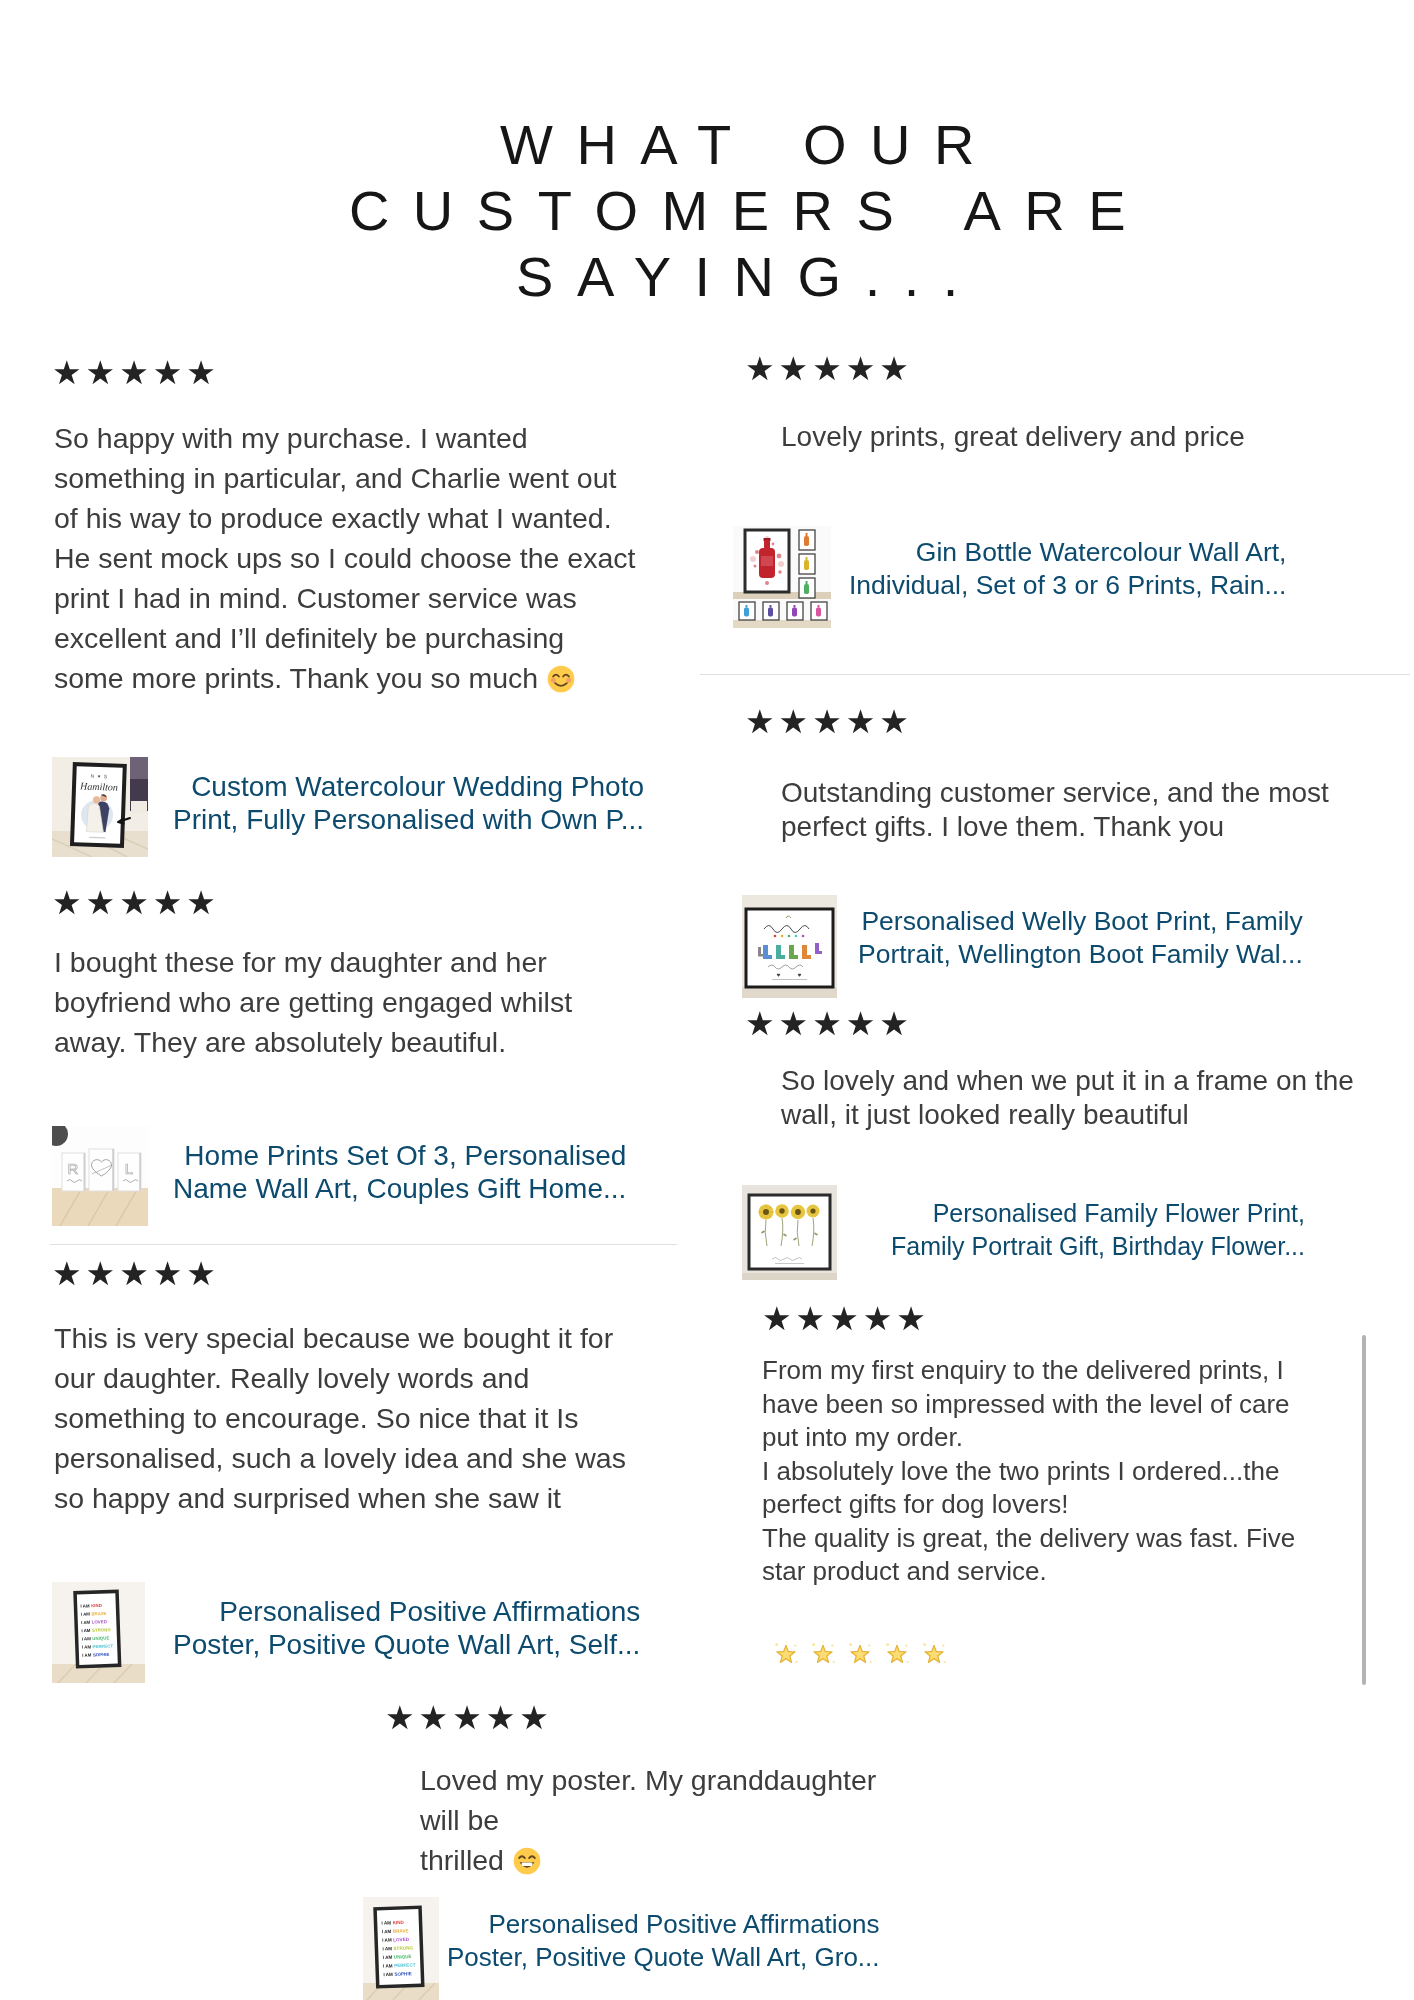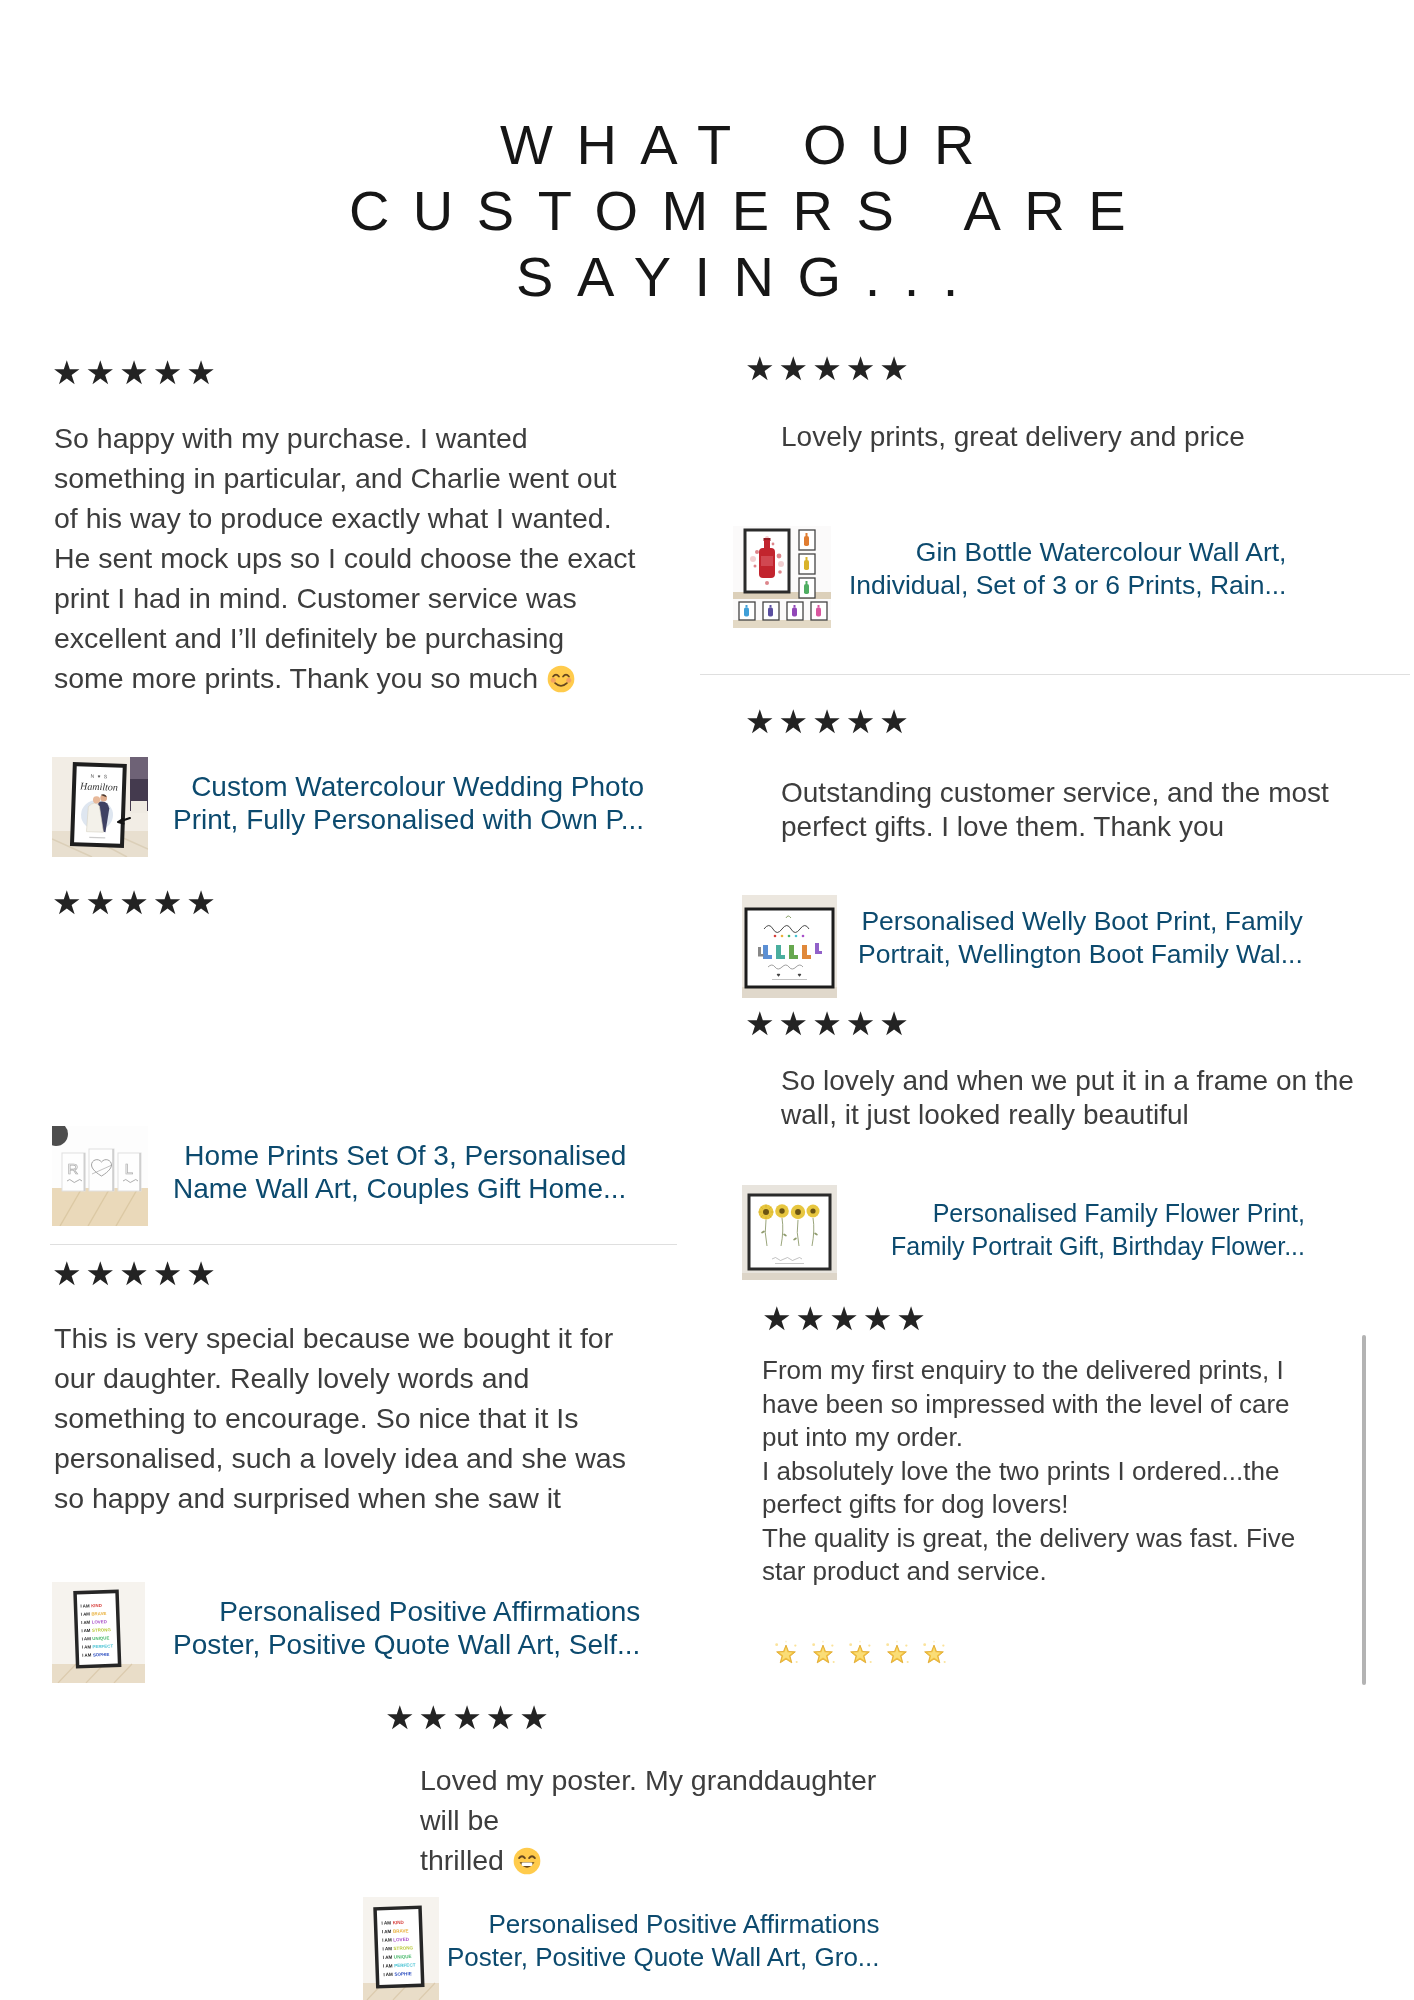--- a/index.html
+++ b/index.html
@@ -76,20 +76,23 @@
         <path d="M47 38 a3.6 3.6 0 0 1 6 2" fill="#4a3a30"></path>
         <rect x="37" y="80" width="16" height="1.2" fill="#cccccc"></rect>
       </g>
       <path d="M78 61 L66 65 M66 65 l5 -3.2 M66 65 l5.5 1.6" stroke="#111" stroke-width="2" fill="none" stroke-linecap="round"></path>
     </svg>
     <div class="ptitle pt-l">Custom Watercolour Wedding Photo
 Print, Fully Personalised with Own P...</div>
   </div>
 
   <div class="stars" style="left:52px;top:886px">★★★★★</div>
+  <div class="review lrev" style="left:54px;top:942px">I bought these for my daughter and her
+boyfriend who are getting engaged whilst
+away. They are absolutely beautiful.</div>
 
   <div class="prow" style="left:52px;top:1126px;width:648px;height:102px">
     <svg class="pthumb" width="96" height="100" viewBox="0 0 96 100">
       <rect width="96" height="100" fill="#fdfdfd"></rect>
       <rect y="62" width="96" height="38" fill="#ead9ba"></rect>
       <path d="M8 100 L30 62 M36 100 L58 62 M64 100 L86 62" stroke="#dcc9a4" stroke-width="1.4"></path>
       <circle cx="4" cy="8" r="12" fill="#4e4e4e"></circle>
       <g>
         <rect x="10" y="27" width="23" height="38" fill="#fefefe" stroke="#e0e0e0"></rect>
         <rect x="31.5" y="27" width="1.8" height="38" fill="#cfcfcf"></rect>

